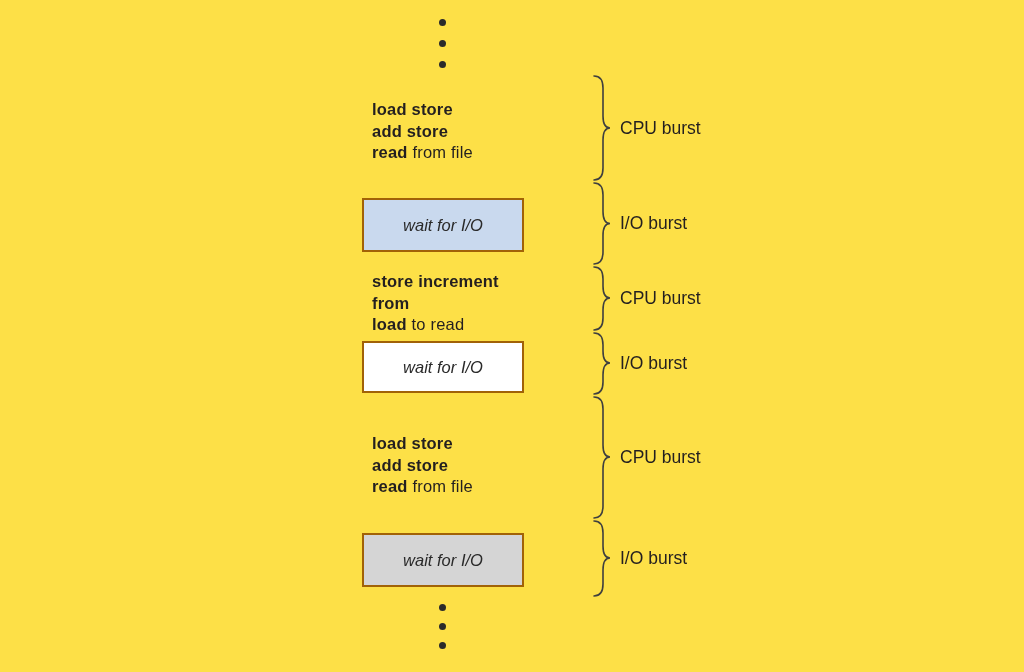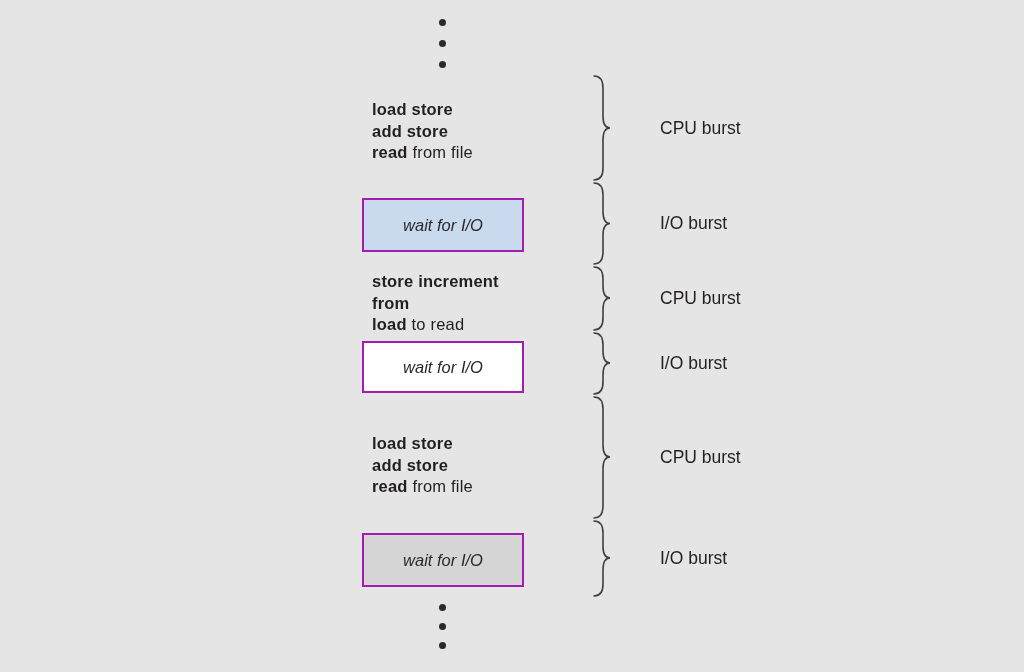--- a/index.html
+++ b/index.html
@@ -1,20 +1,20 @@
 <!DOCTYPE html>
 <html><head>
 <meta charset="utf-8">
 <style>
   html, body { margin: 0; padding: 0; background: #ffffff; }
   #canvas {
     position: relative;
     width: 1024px;
     height: 672px;
-    background: #e5e5e5;
+    background: #fde047;
     font-family: "Liberation Sans", sans-serif;
     color: #231f20;
     overflow: hidden;
   }
   .abs { position: absolute; }
 
   
   .dots { display: flex; flex-direction: column; align-items: center; }
   .dot {
     width: 7px; height: 7px; border-radius: 50%;
@@ -30,38 +30,37 @@
     letter-spacing: 0.2px;
     white-space: nowrap;
   }
   .code-block b { font-weight: bold; }
 
   
   .wait-box {
     left: 362px;
     width: 162px;
     box-sizing: border-box;
-    border: 2px solid #a21caf;
+    border: 2px solid #a16207;
     display: flex;
     align-items: center;
     justify-content: center;
     font-style: italic;
     font-size: 16.5px;
     color: #2a2a2a;
   }
 
   
   #brace-svg { left: 588px; top: 68px; }
   .burst-label {
     left: 620px;
     height: 22px;
     line-height: 22px;
     font-size: 17.5px;
     white-space: nowrap;
-    margin-left: 40px;
   }
 </style>
 </head>
 <body>
 
 <div id="canvas">
 
   <div class="abs dots dots-top" style="left:439px; top:19px;">
     <span class="dot"></span>
     <span class="dot"></span>

